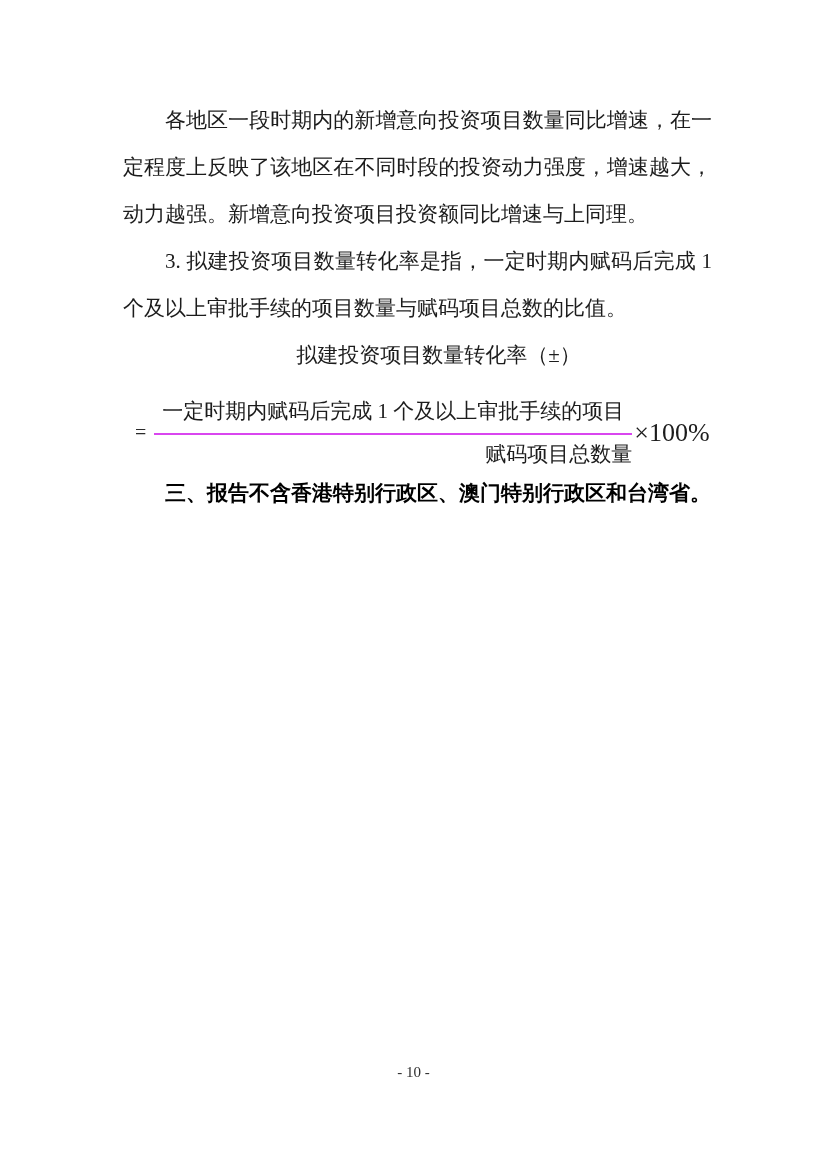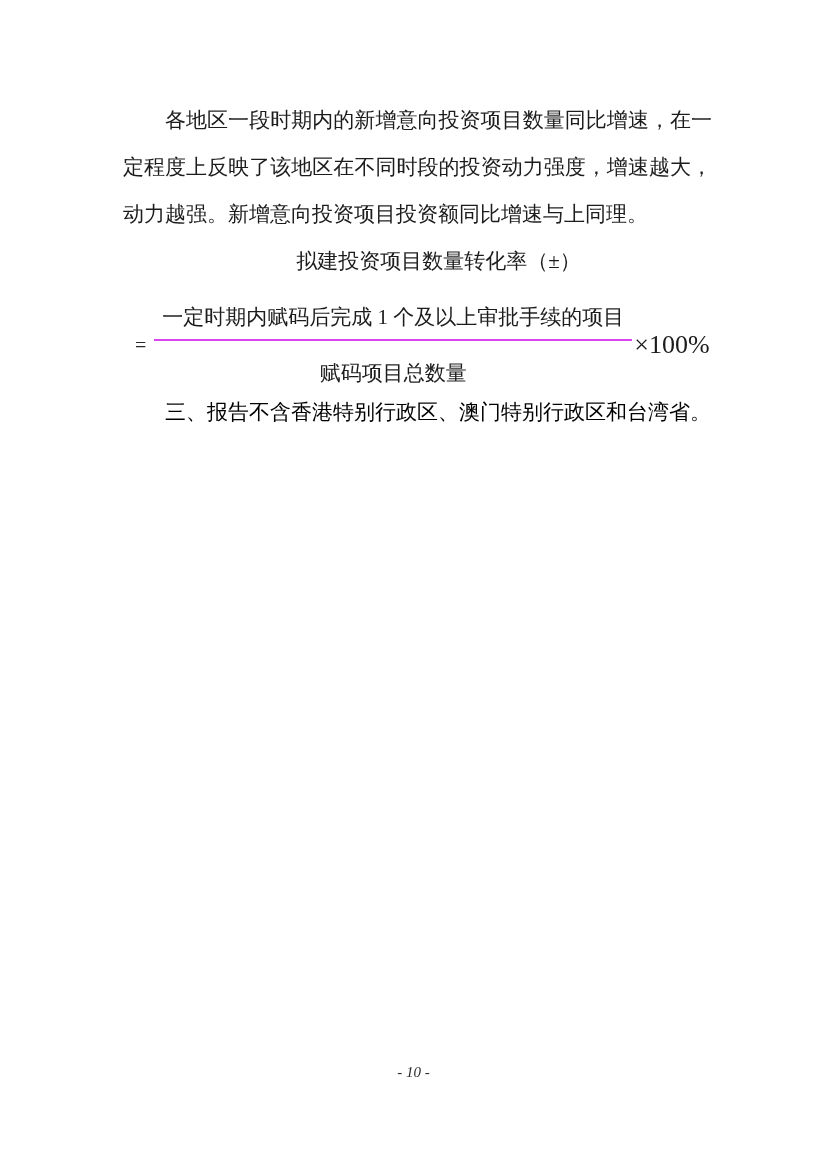--- a/index.html
+++ b/index.html
@@ -49,55 +49,56 @@
   }
   .fraction .numerator {
     display: block;
     line-height: 32px;
     padding-bottom: 6px;
     border-bottom: 2px solid #d946ef;
   }
   .fraction .denominator {
     display: block;
     line-height: 32px;
-    padding-top: 16px;
+    padding-top: 3px;
+    text-align: right;
   }
   .formula .mult {
     margin-left: 2px;
     font-size: 26px;
     white-space: nowrap;
   }
   .para.after-formula {
     margin-top: 20px;
   }
   .para.bold-note {
-    font-weight: normal;
+    font-weight: bold;
     color: #000000;
     text-align: left;
   }
   .footer {
     position: absolute;
     left: 0;
     top: 1060px;
     width: 100%;
     text-align: center;
     font-size: 15px;
     line-height: 24px;
     color: #2e2e2e;
-    font-style: italic;
   }
 </style>
 </head>
 <body>
 
 <div class="page">
   <div class="content">
 
     <p class="para">各地区一段时期内的新增意向投资项目数量同比增速，在一定程度上反映了该地区在不同时段的投资动力强度，增速越大，动力越强。新增意向投资项目投资额同比增速与上同理。</p>
 
+    <p class="para">3. 拟建投资项目数量转化率是指，一定时期内赋码后完成 1 个及以上审批手续的项目数量与赋码项目总数的比值。</p>
 
     <p class="para single-line">拟建投资项目数量转化率（±）</p>
 
     <div class="formula">
       <span class="eq">=</span>
       <span class="fraction">
         <span class="numerator">一定时期内赋码后完成 1 个及以上审批手续的项目</span>
         <span class="denominator">赋码项目总数量</span>
       </span>
       <span class="mult">×100%</span>

